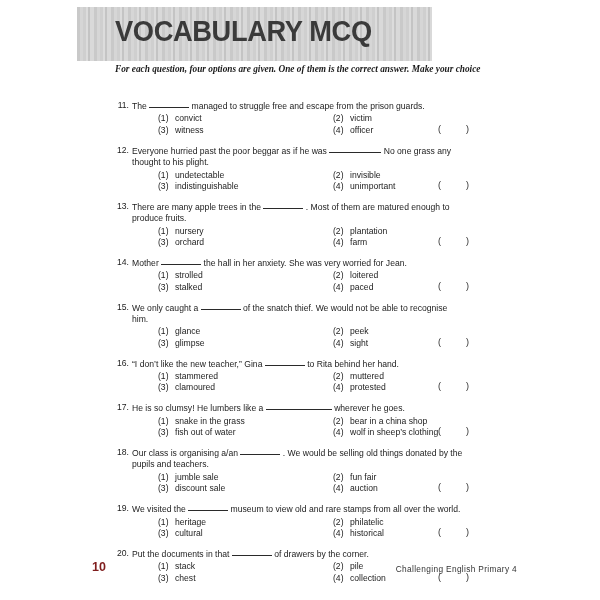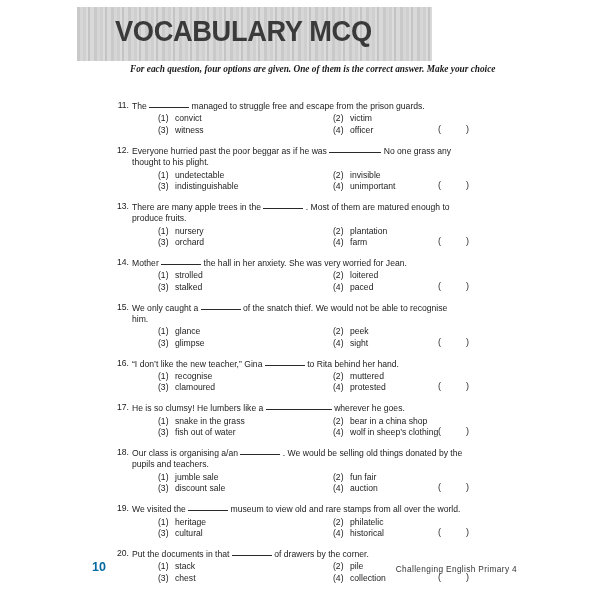--- a/index.html
+++ b/index.html
@@ -53,21 +53,21 @@
     letter-spacing: -0.4px;
     color: #3a3a3a;
     white-space: nowrap;
     transform: scaleX(0.94);
     transform-origin: left top;
   }
 
   
   #instructions {
     position: absolute;
-    left: 130px;
+    left: 115px;
     top: 64px;
     width: 400px;
     font-family: "Liberation Serif", serif;
     font-weight: bold;
     font-style: italic;
     font-size: 9.3px;
     line-height: 11.6px;
     color: #1a1a1a;
   }
 
@@ -146,21 +146,21 @@
     top: 560px;
     width: 600px;
     height: 30px;
   }
   #page-number {
     position: absolute;
     left: 92px;
     top: 0;
     font-size: 12.5px;
     font-weight: bold;
-    color: #0369a1;
+    color: #7f1d1d;
   }
   #book-title {
     position: absolute;
     right: 83px;
     top: 4px;
     font-size: 8.3px;
     color: #333333;
     letter-spacing: 0.35px;
     white-space: nowrap;
   }
@@ -282,21 +282,21 @@
           </div>
         </div>
       </div>
       <div class="question">
         <div class="q-stem">
           <span class="q-num">16.</span>
           <span class="q-text"><span>“I don’t like the new teacher,” Gina</span> <span class="blank b-sm"></span> <span>to Rita behind her hand.</span></span>
         </div>
         <div class="opts">
           <div class="opt-row">
-            <div class="opt opt-col-1"><span class="opt-key">(1)</span><span>recognise</span></div>
+            <div class="opt opt-col-1"><span class="opt-key">(1)</span><span>stammered</span></div>
             <div class="opt opt-col-2"><span class="opt-key">(2)</span><span>muttered</span></div>
           </div>
           <div class="opt-row">
             <div class="opt opt-col-1"><span class="opt-key">(3)</span><span>clamoured</span></div>
             <div class="opt opt-col-2"><span class="opt-key">(4)</span><span>protested</span></div>
             <div class="answer-box">
               <span class="par-l">(</span>
               <span class="par-r">)</span>
             </div>
           </div>

